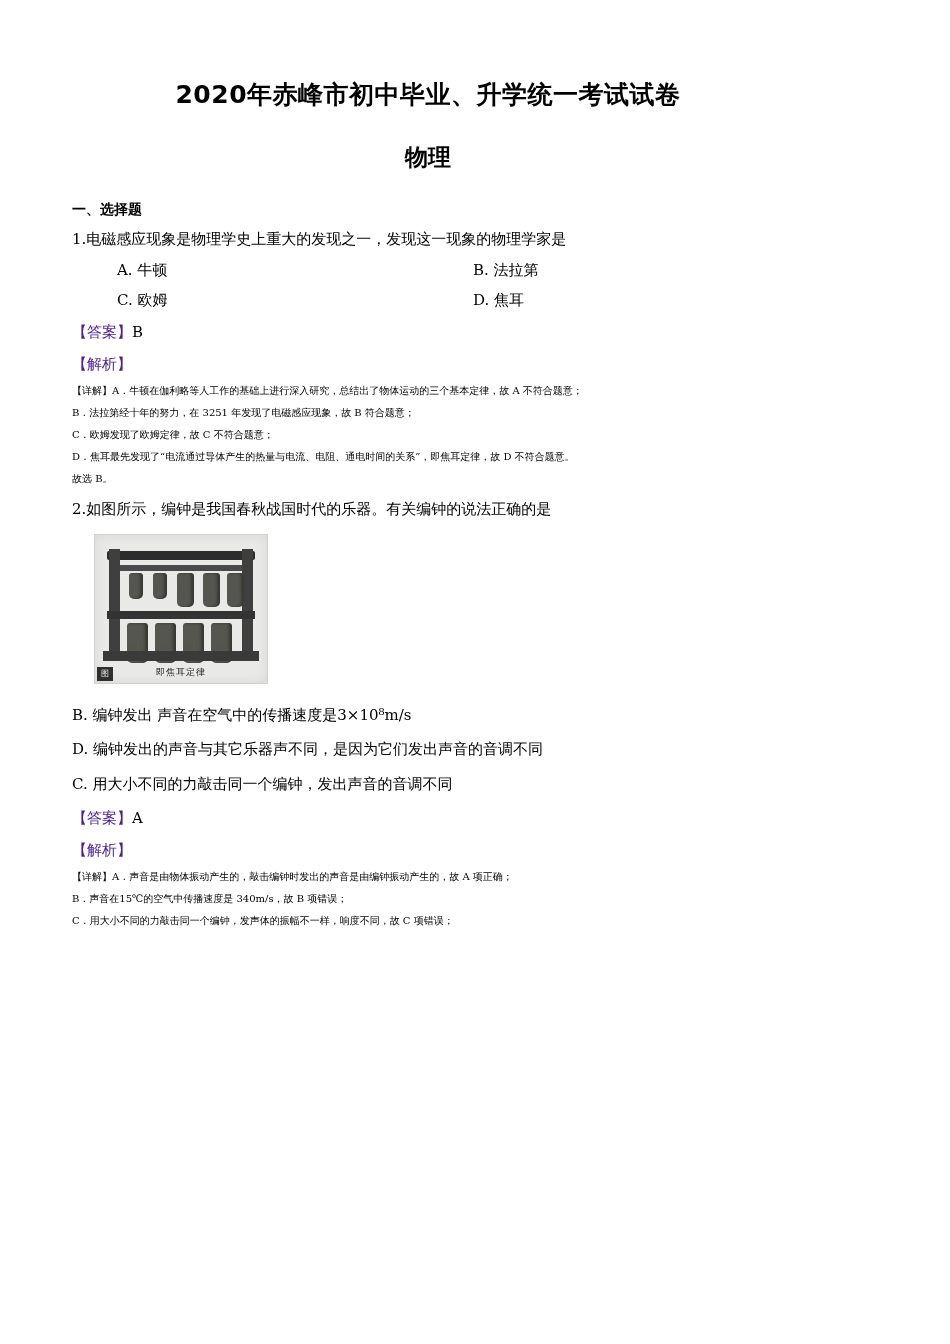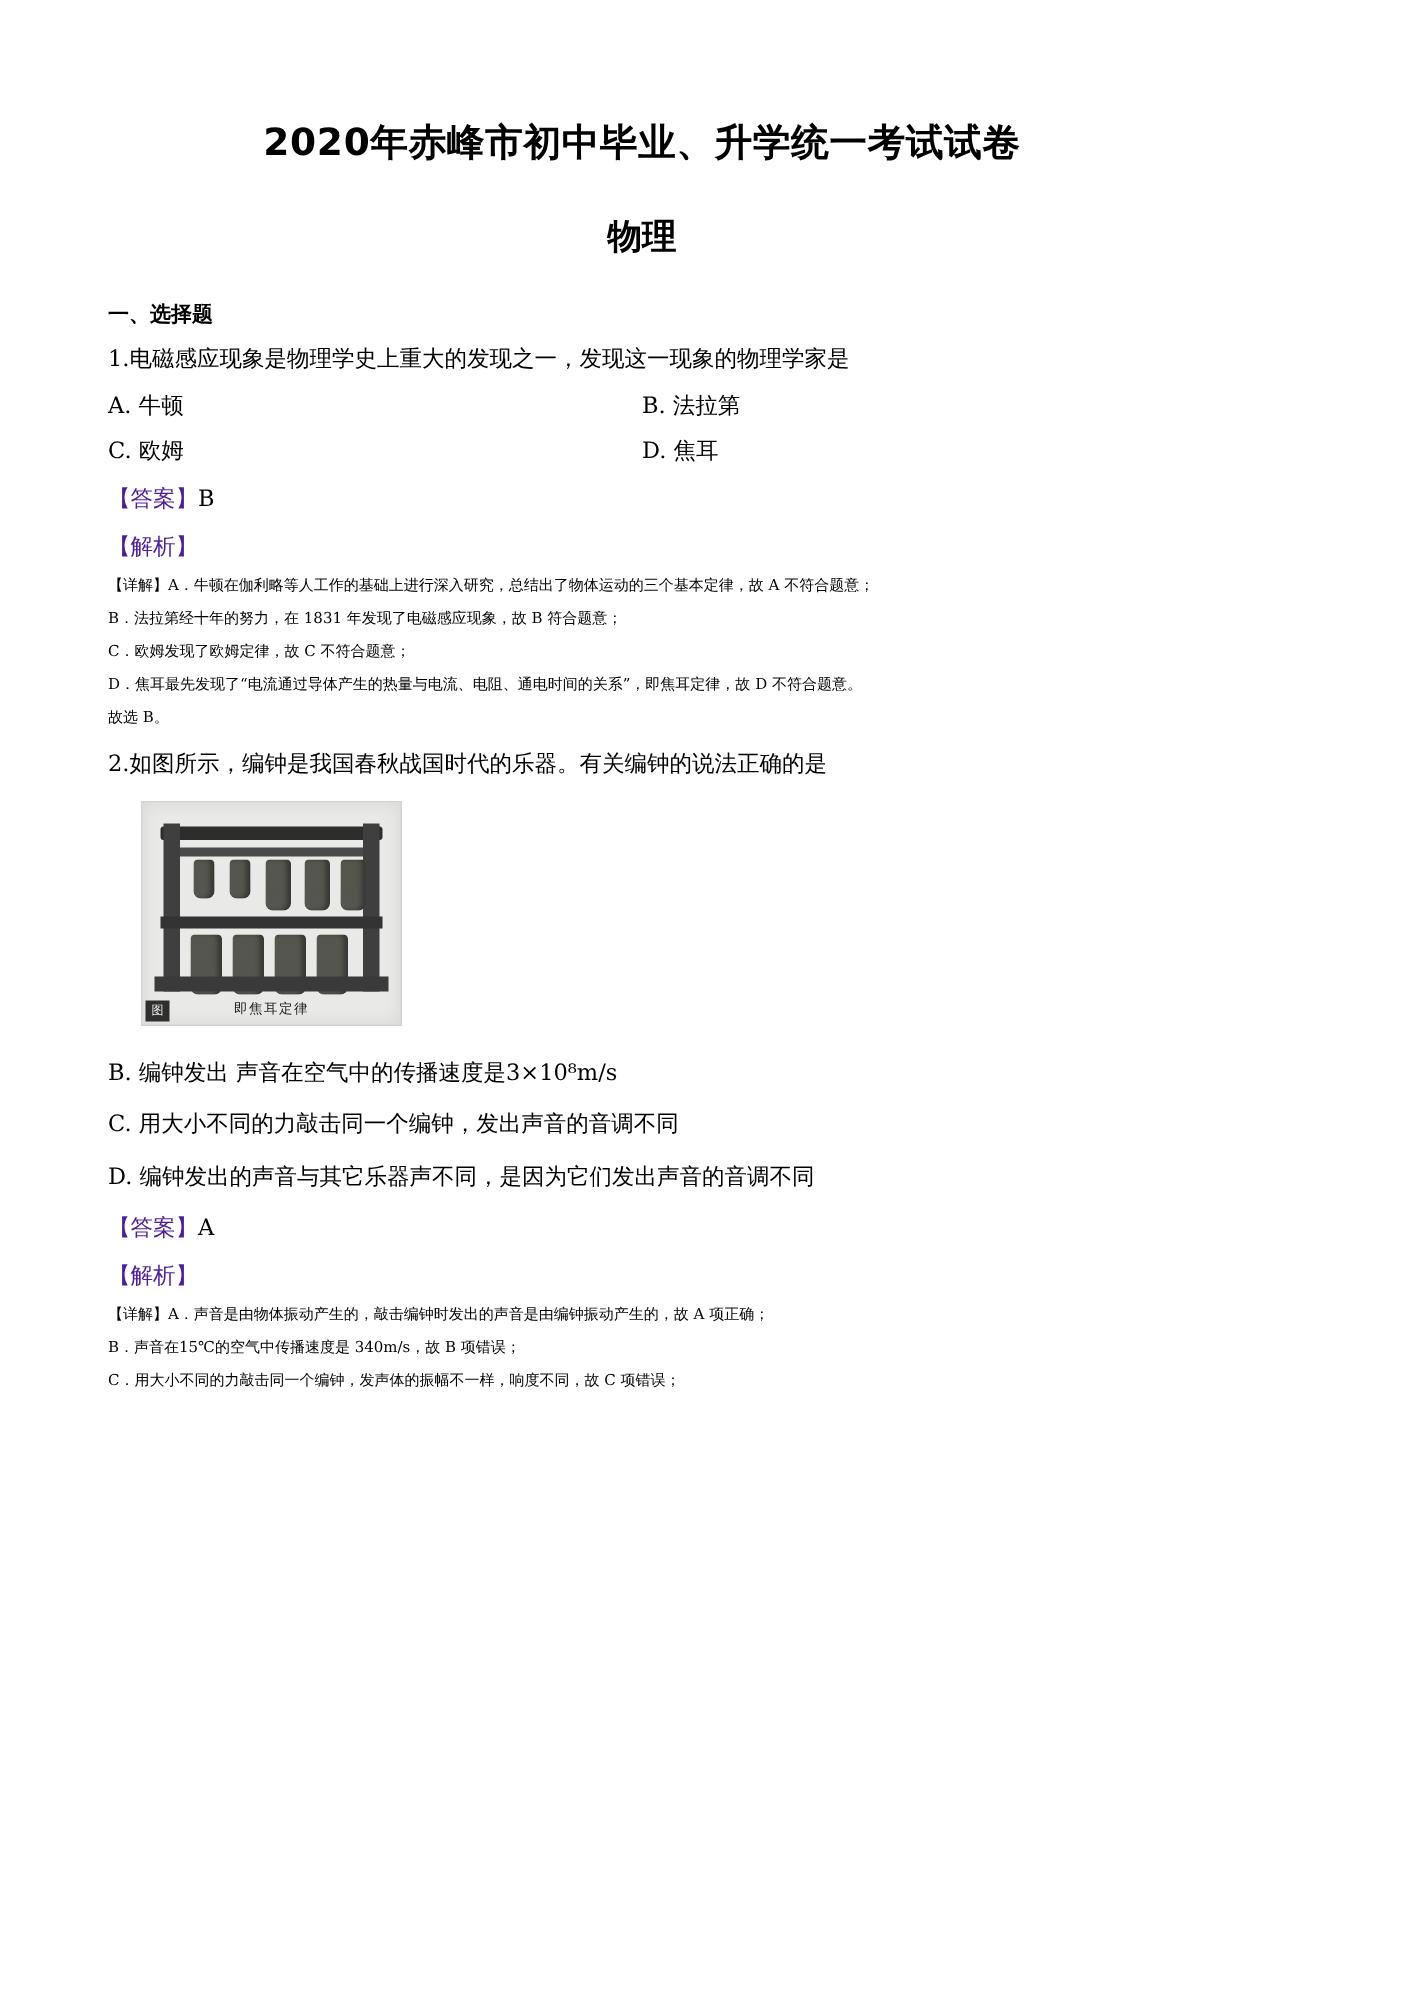--- a/index.html
+++ b/index.html
@@ -49,20 +49,21 @@
     margin: 6px 0 2px 0;
   }
   .opt-row {
     display: flex;
     font-size: 15px;
     line-height: 2.0;
   }
   .opt-row .opt {
     width: 50%;
     box-sizing: border-box;
+    margin-left: 45px;
   }
   .opt-line {
     font-size: 15px;
     line-height: 2.3;
     margin: 0;
   }
   .tag-line {
     font-size: 15px;
     line-height: 2.0;
     margin: 2px 0;
@@ -181,21 +182,21 @@
 
     <p class="tag-line">
       <span class="tag">【答案】</span><span class="ans-val">B</span>
     </p>
 
     <p class="tag-line">
       <span class="tag">【解析】</span>
     </p>
 
     <p class="explain-body">【详解】A．牛顿在伽利略等人工作的基础上进行深入研究，总结出了物体运动的三个基本定律，故 A 不符合题意；</p>
-    <p class="explain-body">B．法拉第经十年的努力，在 1831 年发现了电磁感应现象，故 B 符合题意；</p>
+    <p class="explain-body">B．法拉第经十年的努力，在 3251 年发现了电磁感应现象，故 B 符合题意；</p>
     <p class="explain-body">C．欧姆发现了欧姆定律，故 C 不符合题意；</p>
     <p class="explain-body">D．焦耳最先发现了“电流通过导体产生的热量与电流、电阻、通电时间的关系”，即焦耳定律，故 D 不符合题意。</p>
     <p class="explain-body">故选 B。</p>
   </div>
 
   <div>
     <p class="q-stem">2.如图所示，编钟是我国春秋战国时代的乐器。有关编钟的说法正确的是</p>
 
     <div class="fig-wrap">
       <div class="bells">
@@ -213,22 +214,22 @@
         <div class="bell big" style="left:60px; top:88px;"></div>
         <div class="bell big" style="left:88px; top:88px;"></div>
         <div class="bell big" style="left:116px; top:88px;"></div>
         <div class="frame-base"></div>
         <div class="label">即焦耳定律</div>
         <div class="corner">图</div>
       </div>
     </div>
 
     <p class="opt-line">B. 编钟发出    声音在空气中的传播速度是3×10⁸m/s</p>
+    <p class="opt-line">D. 编钟发出的声音与其它乐器声不同，是因为它们发出声音的音调不同</p>
     <p class="opt-line">C. 用大小不同的力敲击同一个编钟，发出声音的音调不同</p>
-    <p class="opt-line">D. 编钟发出的声音与其它乐器声不同，是因为它们发出声音的音调不同</p>
 
     <p class="tag-line">
       <span class="tag">【答案】</span><span class="ans-val">A</span>
     </p>
 
     <p class="tag-line">
       <span class="tag">【解析】</span>
     </p>
 
     <p class="explain-body">【详解】A．声音是由物体振动产生的，敲击编钟时发出的声音是由编钟振动产生的，故 A 项正确；</p>

